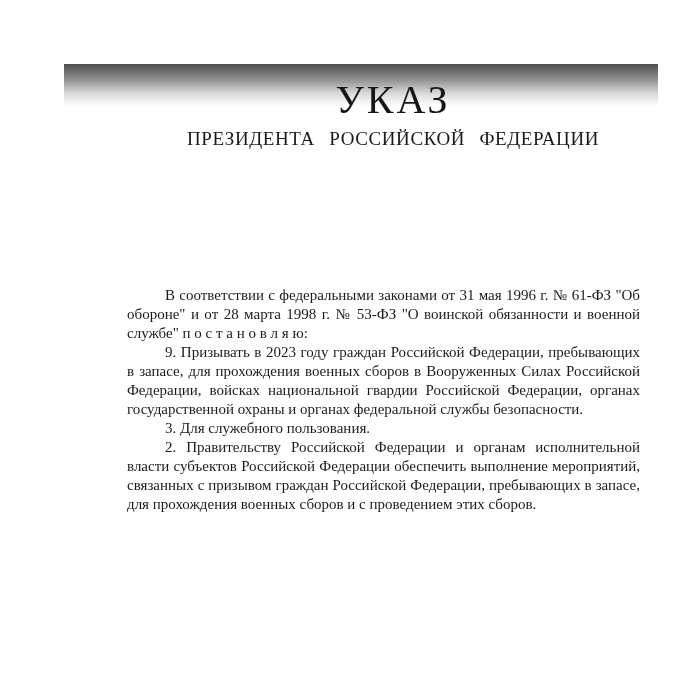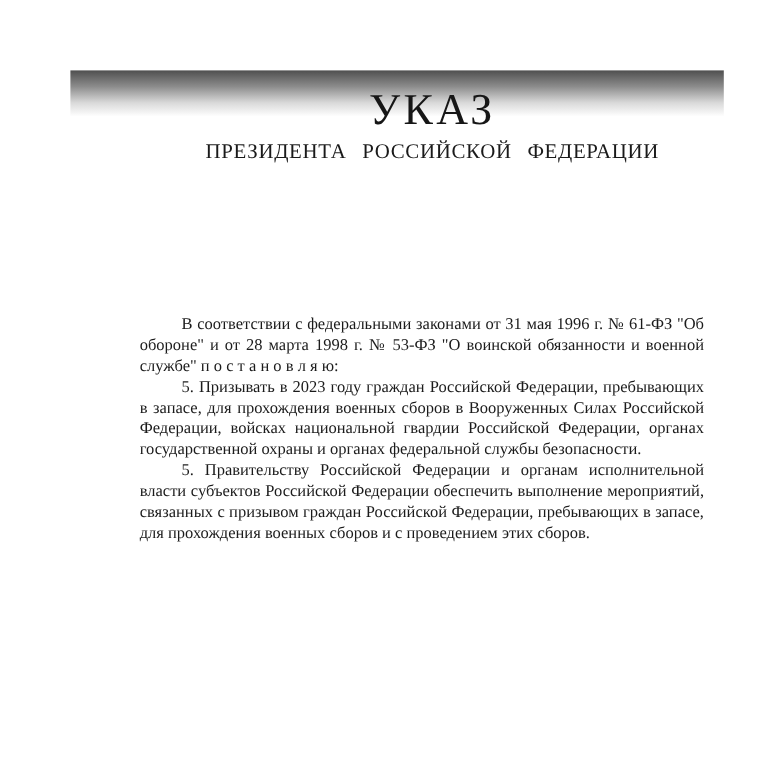--- a/index.html
+++ b/index.html
@@ -78,17 +78,18 @@
 
   <div class="decree-title">УКАЗ</div>
 
   <div class="decree-issuer">ПРЕЗИДЕНТА РОССИЙСКОЙ ФЕДЕРАЦИИ</div>
 
   <div class="decree-subject">
   </div>
 
   <div class="decree-body">
     <p>В соответствии с федеральными законами от 31 мая 1996 г. № 61-ФЗ "Об обороне" и от 28 марта 1998 г. № 53-ФЗ "О воинской обязанности и военной службе" п о с т а н о в л я ю:</p>
-    <p>5. Призывать в 2023 году граждан Российской Федерации, пребывающих в запасе, для прохождения военных сборов в Вооруженных Силах Российской Федерации, войсках национальной гвардии Российской Федерации, органах государственной охраны и органах федеральной службы безопасности.</p>
-    <p>5. Правительству Российской Федерации и органам исполнительной власти субъектов Российской Федерации обеспечить выполнение мероприятий, связанных с призывом граждан Российской Федерации, пребывающих в запасе, для прохождения военных сборов и с проведением этих сборов.</p>
+    <p>9. Призывать в 2023 году граждан Российской Федерации, пребывающих в запасе, для прохождения военных сборов в Вооруженных Силах Российской Федерации, войсках национальной гвардии Российской Федерации, органах государственной охраны и органах федеральной службы безопасности.</p>
+    <p>3. Для служебного пользования.</p>
+    <p>2. Правительству Российской Федерации и органам исполнительной власти субъектов Российской Федерации обеспечить выполнение мероприятий, связанных с призывом граждан Российской Федерации, пребывающих в запасе, для прохождения военных сборов и с проведением этих сборов.</p>
   </div>
 
 </div>
 
 </body></html>

